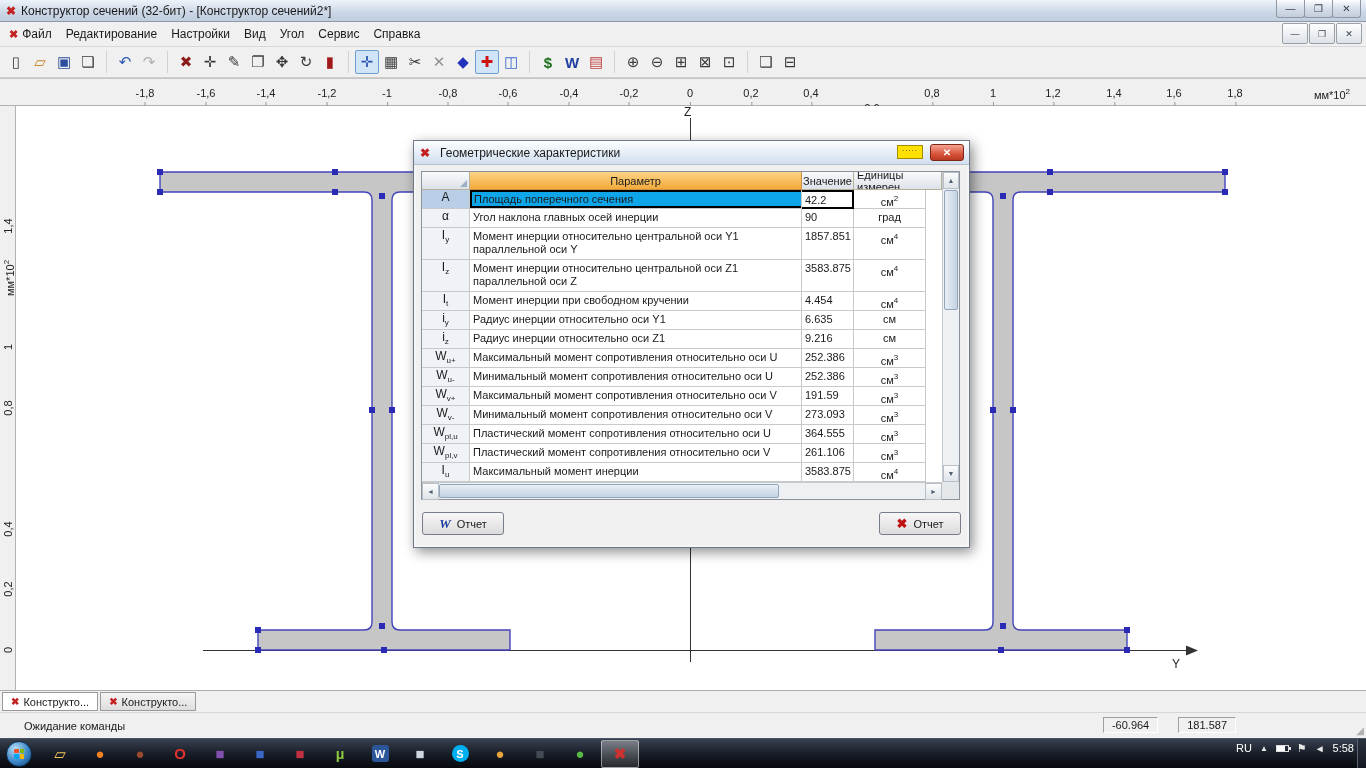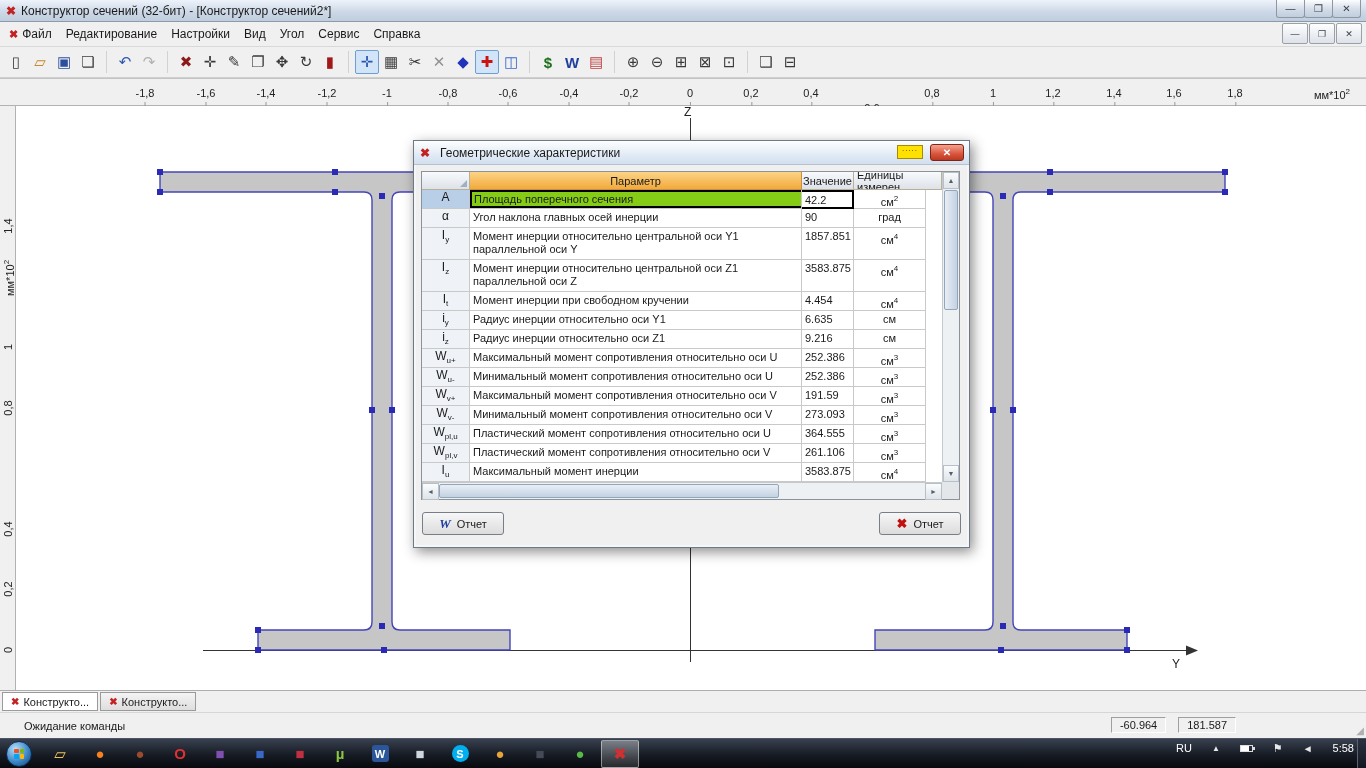--- a/index.html
+++ b/index.html
@@ -71,21 +71,21 @@
   .trow{display:flex;height:19px}
   .trow.tall{height:32px}
   .cell{border-right:1px solid #c9c9c9;border-bottom:1px solid #c9c9c9;font-size:11px;
     padding:2px 3px;overflow:hidden;line-height:13px}
   .cell.sym{width:48px;text-align:center;background:#eff2f6;font-size:12px;padding-top:1px}
   .cell.param{width:332px}
   .cell.val{width:52px}
   .cell.unit{width:72px;text-align:center}
   .trow.sel .sym{background:#b9cfe8}
   .trow.sel .param{padding:0}
-  .editbox{height:100%;border:2px solid #000;border-right:none;background:#84cc16;
+  .editbox{height:100%;border:2px solid #000;border-right:none;background:#0ea5e9;
     display:flex;align-items:center;padding:0 2px}
   .trow.sel .val{border:2px solid #000;border-left:none}
   
   .vsb{position:absolute;right:0;top:0;width:17px;height:310px;background:#eef1f4;border-left:1px solid #c4c9ce}
   .hsb{position:absolute;left:0;bottom:0;height:17px;width:520px;background:#eef1f4;border-top:1px solid #c4c9ce;display:flex}
   .sbcorner{position:absolute;right:0;bottom:0;width:17px;height:17px;background:#e4e7ea}
   .sb-btn{width:17px;height:17px;background:linear-gradient(#fafbfc,#dfe5ea);border:1px solid #b8bfc6;
     display:flex;align-items:center;justify-content:center;font-size:7px;color:#50606e;flex:none}
   .vsb .sb-btn{width:16px}
   .sb-thumb-v{position:absolute;left:1px;top:18px;width:14px;height:120px;border:1px solid #92a5ba;
@@ -103,41 +103,41 @@
   .x-ico{color:#c01010;font-weight:bold;font-size:13px}
   
   .tabbar{position:absolute;left:0;top:690px;width:100%;height:22px;background:#f0f0f0;
     border-top:1px solid #adadad;display:flex;gap:2px;padding:1px 2px;align-items:center}
   .tab{display:flex;align-items:center;gap:4px;padding:0 8px;font-size:11px;height:19px;
     border:1px solid #9a9a9a;background:linear-gradient(#f4f4f4,#dedede)}
   .tab.active{background:#fff}
   .tab-ico{color:#c42222;font-weight:bold;font-size:10px}
   .statusbar{position:absolute;left:0;top:712px;width:100%;height:26px;background:#f0f0f0;
     border-top:1px solid #d6d6d6;display:flex;align-items:center;padding:0 24px;font-size:11px}
-  .scoords{position:absolute;right:130px;top:4px;display:flex;gap:12px}
+  .scoords{position:absolute;right:130px;top:4px;display:flex;gap:20px}
   .scell{border:1px solid;border-color:#9f9f9f #fff #fff #9f9f9f;padding:1px 8px;font-size:11px;background:#f0f0f0}
   .grip{position:absolute;right:2px;bottom:2px;color:#b0b0b0;font-size:10px}
   .taskbar{position:absolute;left:0;top:738px;width:100%;height:30px;
     background:linear-gradient(#39414f,#161b24 55%,#07090d);border-top:1px solid #4a5466;
     display:flex;align-items:center}
   .orb{width:26px;height:26px;border-radius:50%;margin:0 8px 0 6px;flex:none;
     background:radial-gradient(circle at 35% 30%,#b8e0f8,#3c86c8 55%,#123e6e);
     border:1px solid #0b2d52;display:grid;grid-template-columns:1fr 1fr;grid-template-rows:1fr 1fr;
     gap:1px;padding:7px}
   .orb i{border-radius:1px}
   .orb i:nth-child(1){background:#f25022}.orb i:nth-child(2){background:#7fba00}
   .orb i:nth-child(3){background:#00a4ef}.orb i:nth-child(4){background:#ffb900}
   .task-icons{display:flex;align-items:center;height:100%}
   .ticon{width:38px;height:28px;display:flex;align-items:center;justify-content:center;
     font-size:15px;border:1px solid transparent;border-radius:2px;margin:0 1px}
   .ticon.active{background:linear-gradient(rgba(255,255,255,.34),rgba(255,255,255,.12));
     border-color:rgba(255,255,255,.45)}
   .tile{width:17px;height:17px;border-radius:3px;display:flex;align-items:center;justify-content:center;
     font-size:11px;font-weight:bold;color:#fff}
-  .tray{position:absolute;right:12px;top:0;height:18px;display:flex;align-items:center;gap:20px;color:#fff;font-size:11px}
+  .tray{position:absolute;right:12px;top:0;height:18px;display:flex;align-items:center;gap:8px;color:#fff;font-size:11px}
   .tray .sm{font-size:8px;color:#e8e8e8}
   .batt{width:13px;height:7px;border:1px solid #ddd;position:relative;background:linear-gradient(90deg,#fff 70%,transparent 70%)}
   .batt:after{content:'';position:absolute;right:-3px;top:1px;width:2px;height:3px;background:#ddd}
   .showdesk{position:absolute;right:0;top:0;width:9px;height:30px;border-left:1px solid #5a6273;
     background:linear-gradient(#2c3340,#12161e)}
 </style>
 </head>
 <body>
 
 <div id="app">

